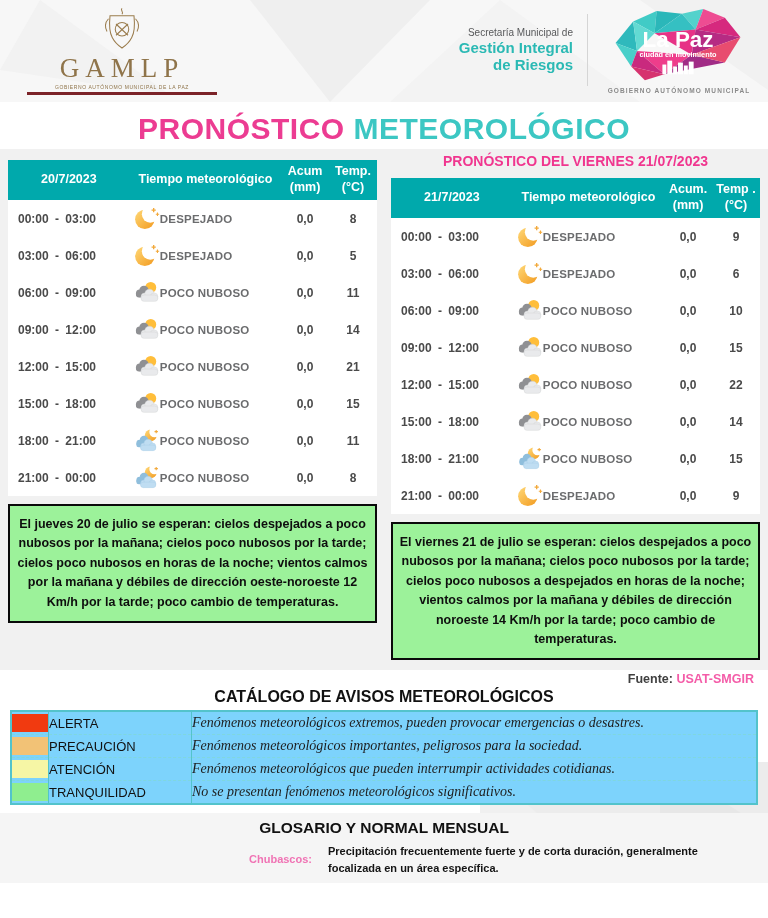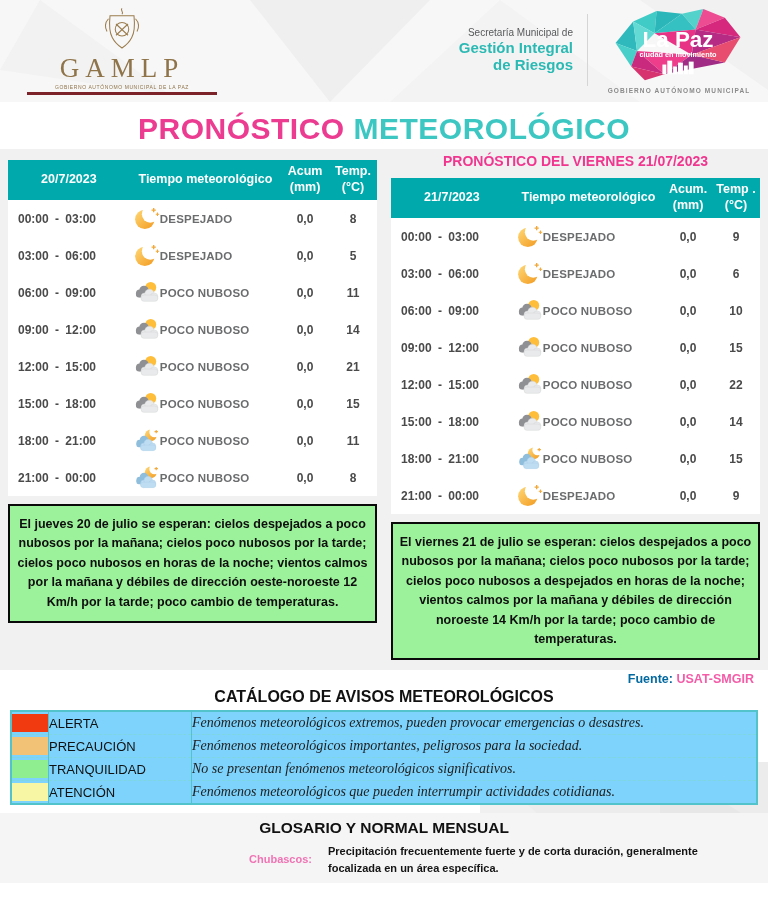--- a/index.html
+++ b/index.html
@@ -44,21 +44,21 @@
   .wcell{display:flex;align-items:center;}
   .wicon{width:27px;height:27px;flex:0 0 27px;margin-left:2px;}
   .wicon svg{width:27px;height:27px;display:block;}
   .cond{flex:1;text-align:left;color:#6b6c6e;font-weight:bold;font-size:11.5px;letter-spacing:.2px;}
   td.c-acum,td.c-temp{width:13%;text-align:center;font-size:12px;color:#4a4a4a;font-weight:600;}
 
   .summary-box{position:relative;z-index:1;margin:8px 0 0 0;border:2.5px solid #0a0a0a;background:#9cf29a;
                padding:9px 6px;text-align:center;font-weight:bold;font-size:12.5px;line-height:1.55;color:#0e0e0e;}
 
   .fuente{text-align:right;padding:2px 14px 0 0;font-size:12.5px;font-weight:bold;}
-  .fuente .f-label{color:#0369a1;}
+  .fuente .f-label{color:#404040;}
   .fuente .f-value{color:#f45ca8;}
 
   
   .catalog-title{text-align:center;font-weight:bold;font-size:16px;color:#111;margin:2px 0 4px 0;}
   table.catalog{width:calc(100% - 20px);margin:0 10px;border-collapse:collapse;background:#7dd3fc;border:2px solid #53c3cb;}
   table.catalog tr + tr td{border-top:1.5px dashed #7fd7de;}
   table.catalog td{height:22px;padding:0;}
   td.swatch-cell{width:36px;padding:2px 3px;}
   .swatch{display:block;width:100%;height:18px;}
   td.level{width:142px;border-left:1.5px solid #53c3cb;padding-left:5px;font-size:13px;color:#111;}
@@ -507,31 +507,31 @@
     </tr>
     <tr>
       <td class="swatch-cell">
         <span class="swatch" style="background:#f2c276"></span>
       </td>
       <td class="level">PRECAUCIÓN</td>
       <td class="desc">Fenómenos meteorológicos importantes, peligrosos para la sociedad.</td>
     </tr>
     <tr>
       <td class="swatch-cell">
+        <span class="swatch" style="background:#f6f6a5"></span>
+      </td>
+      <td class="level">ATENCIÓN</td>
+      <td class="desc">Fenómenos meteorológicos que pueden interrumpir actividades cotidianas.</td>
+    </tr>
+    <tr>
+      <td class="swatch-cell">
         <span class="swatch" style="background:#8fee8f"></span>
       </td>
       <td class="level">TRANQUILIDAD</td>
       <td class="desc">No se presentan fenómenos meteorológicos significativos.</td>
-    </tr>
-    <tr>
-      <td class="swatch-cell">
-        <span class="swatch" style="background:#f6f6a5"></span>
-      </td>
-      <td class="level">ATENCIÓN</td>
-      <td class="desc">Fenómenos meteorológicos que pueden interrumpir actividades cotidianas.</td>
     </tr>
         </tbody>
     </table>
 
     <div class="glossary-band">
       <div class="glossary-inner">
         <div class="glossary-title">GLOSARIO Y NORMAL MENSUAL</div>
         <div>
     <div class="gl-row">
       <div class="gl-term">

